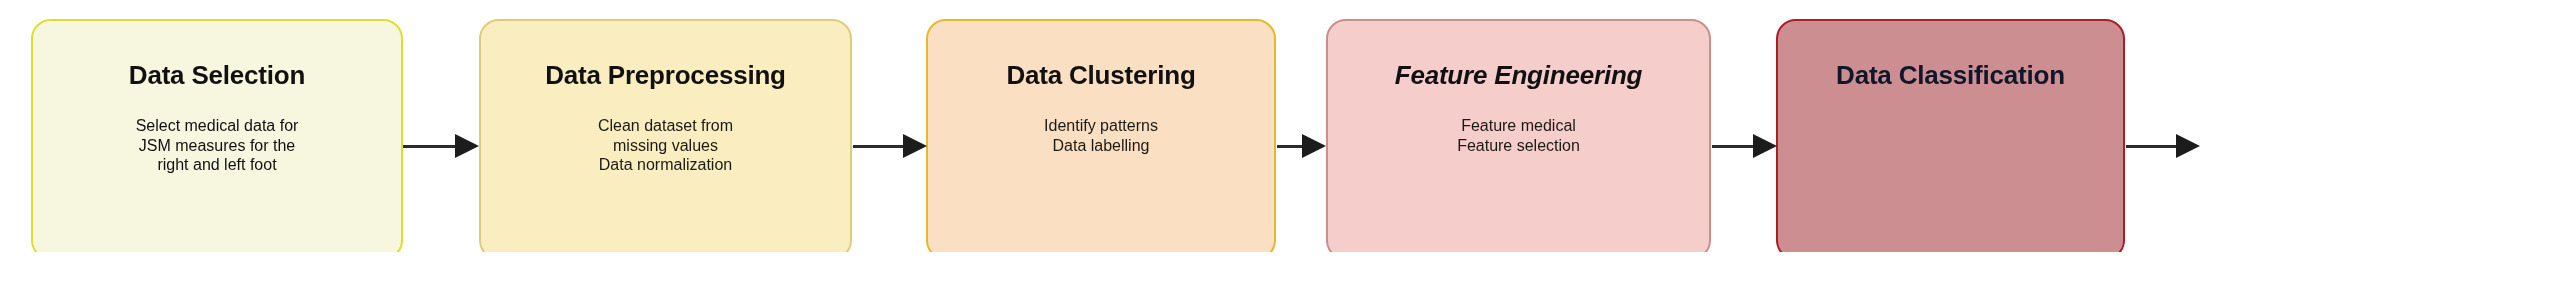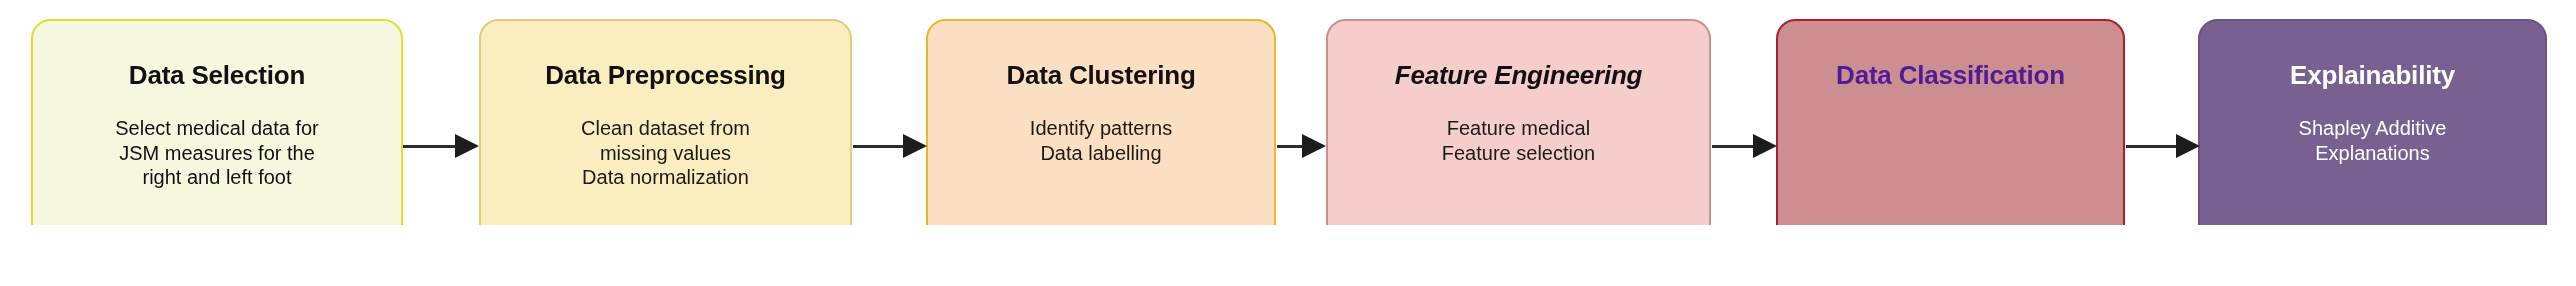--- a/index.html
+++ b/index.html
@@ -6,21 +6,21 @@
     margin: 0;
     padding: 0;
     background: #ffffff;
   }
   body {
     font-family: "Liberation Sans", sans-serif;
   }
   #canvas {
     position: relative;
     width: 2576px;
-    height: 225px;
+    height: 252px;
     background: #ffffff;
     overflow: hidden;
   }
   .stage {
     position: absolute;
     top: 19px;
     height: 241px;
     box-sizing: border-box;
     border-radius: 19.7px;
     border-style: solid;
@@ -34,21 +34,21 @@
   }
   .stage-title {
     font-weight: bold;
     font-size: 26px;
     line-height: 1.05;
     letter-spacing: -0.2px;
     margin-top: 41px;
     white-space: nowrap;
   }
   .stage-body {
-    font-size: 20px;
+    font-size: 16px;
     line-height: 1.22;
     margin-top: 27px;
     padding: 0 8px;
   }
   .stage-body .line {
     display: block;
     white-space: nowrap;
   }
   .connector {
     position: absolute;
@@ -103,29 +103,22 @@
       </div>
     </div>
     <div class="stage" style="left: 1326px; width: 385px; background: rgb(245, 205, 203); border-color: rgb(201, 143, 141); color: rgb(27, 27, 22);">
       <div class="stage-title" style="color: rgb(17, 17, 17); font-style: italic;">Feature Engineering</div>
       <div class="stage-body">
         <span class="line">Feature medical</span>
         <span class="line">Feature selection</span>
       </div>
     </div>
     <div class="stage" style="left: 1776px; width: 349px; background: rgb(205, 142, 146); border-color: rgb(169, 31, 39); color: rgb(27, 19, 19);">
-      <div class="stage-title" style="color: #4c1d95;">Data Classification</div>
+      <div class="stage-title" style="color: #0f172a;">Data Classification</div>
       <div class="stage-body">
-      </div>
-    </div>
-    <div class="stage" style="left: 2198px; width: 349px; background: rgb(120, 96, 144); border-color: rgb(107, 84, 130); color: rgb(255, 255, 255);">
-      <div class="stage-title" style="color: rgb(255, 255, 255);">Explainability</div>
-      <div class="stage-body">
-        <span class="line">Shapley Additive</span>
-        <span class="line">Explanations</span>
       </div>
     </div>
     <div class="connector" style="left: 403px; width: 76px;">
       <span class="shaft" style="background: rgb(43, 43, 43);"></span>
       <span class="head"></span>
     </div>
     <div class="connector" style="left: 853px; width: 74px;">
       <span class="shaft" style="background: rgb(43, 43, 43);"></span>
       <span class="head"></span>
     </div>

